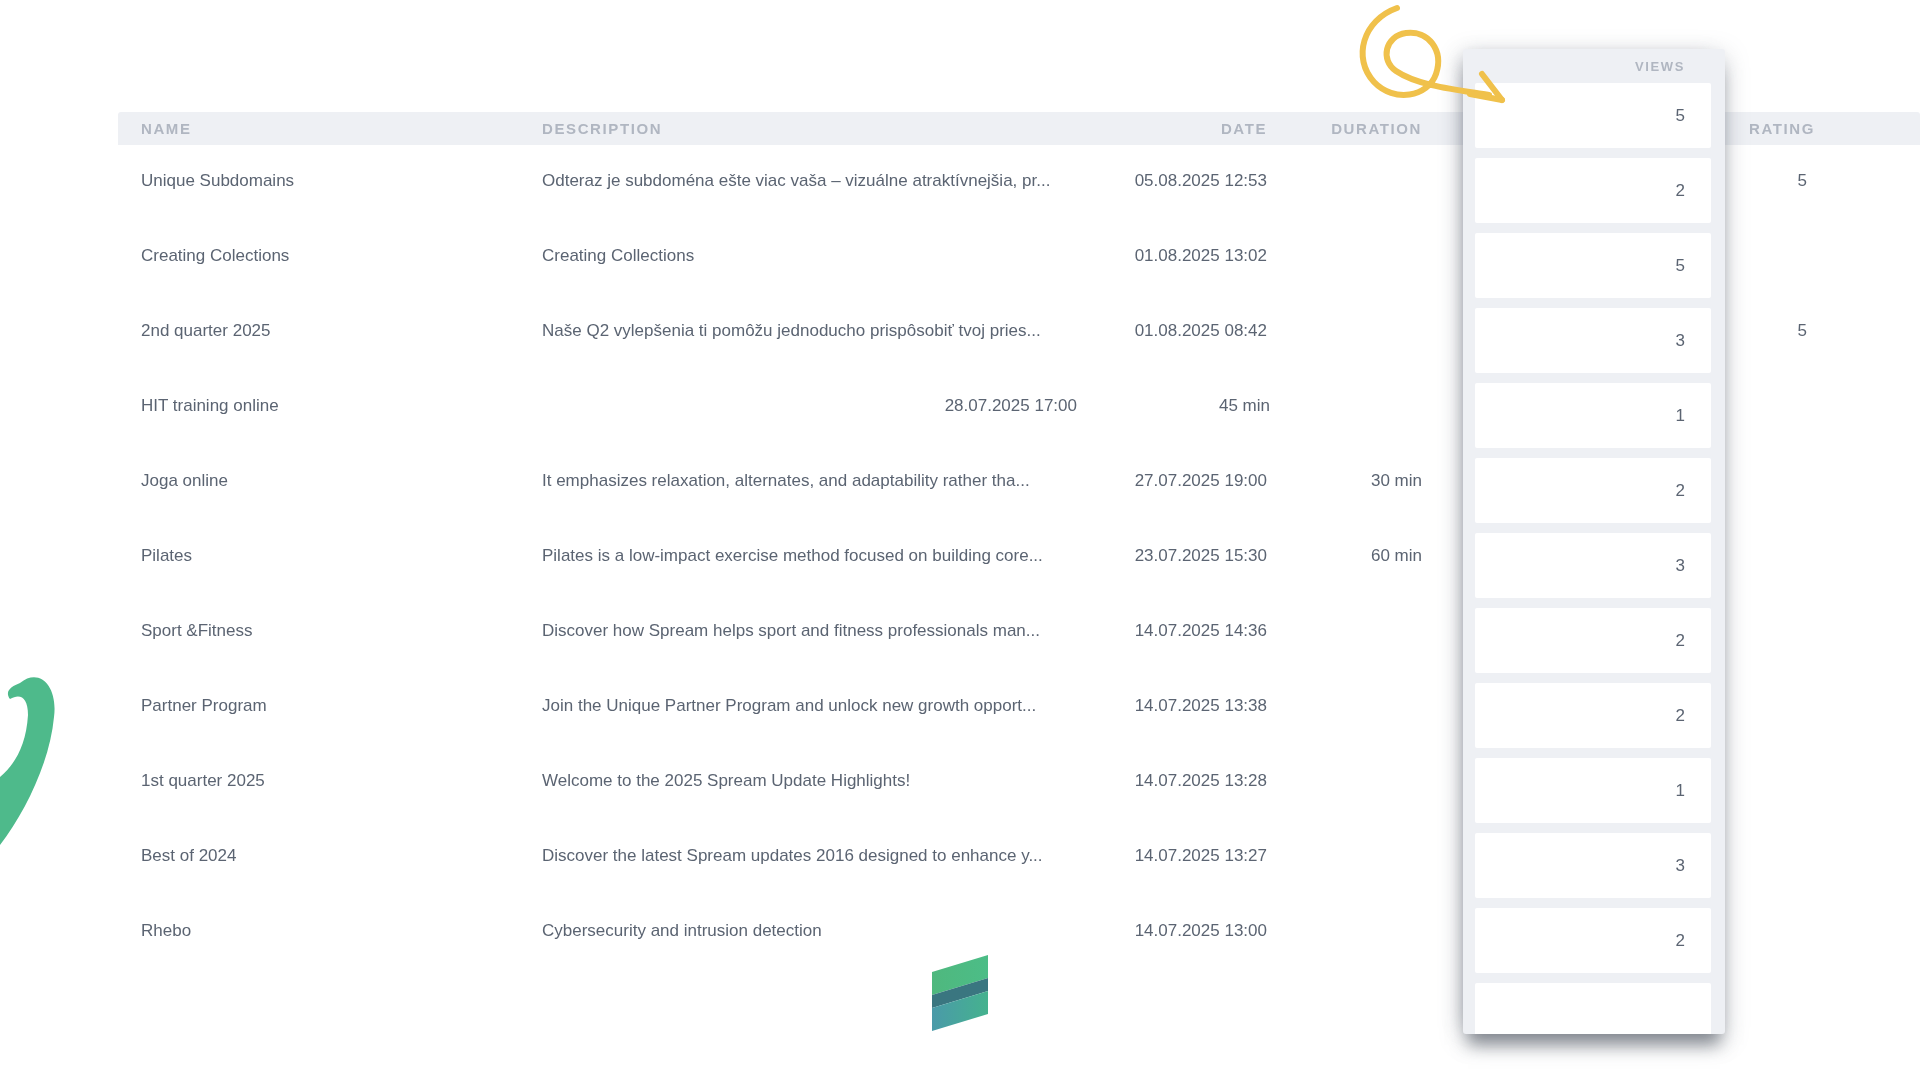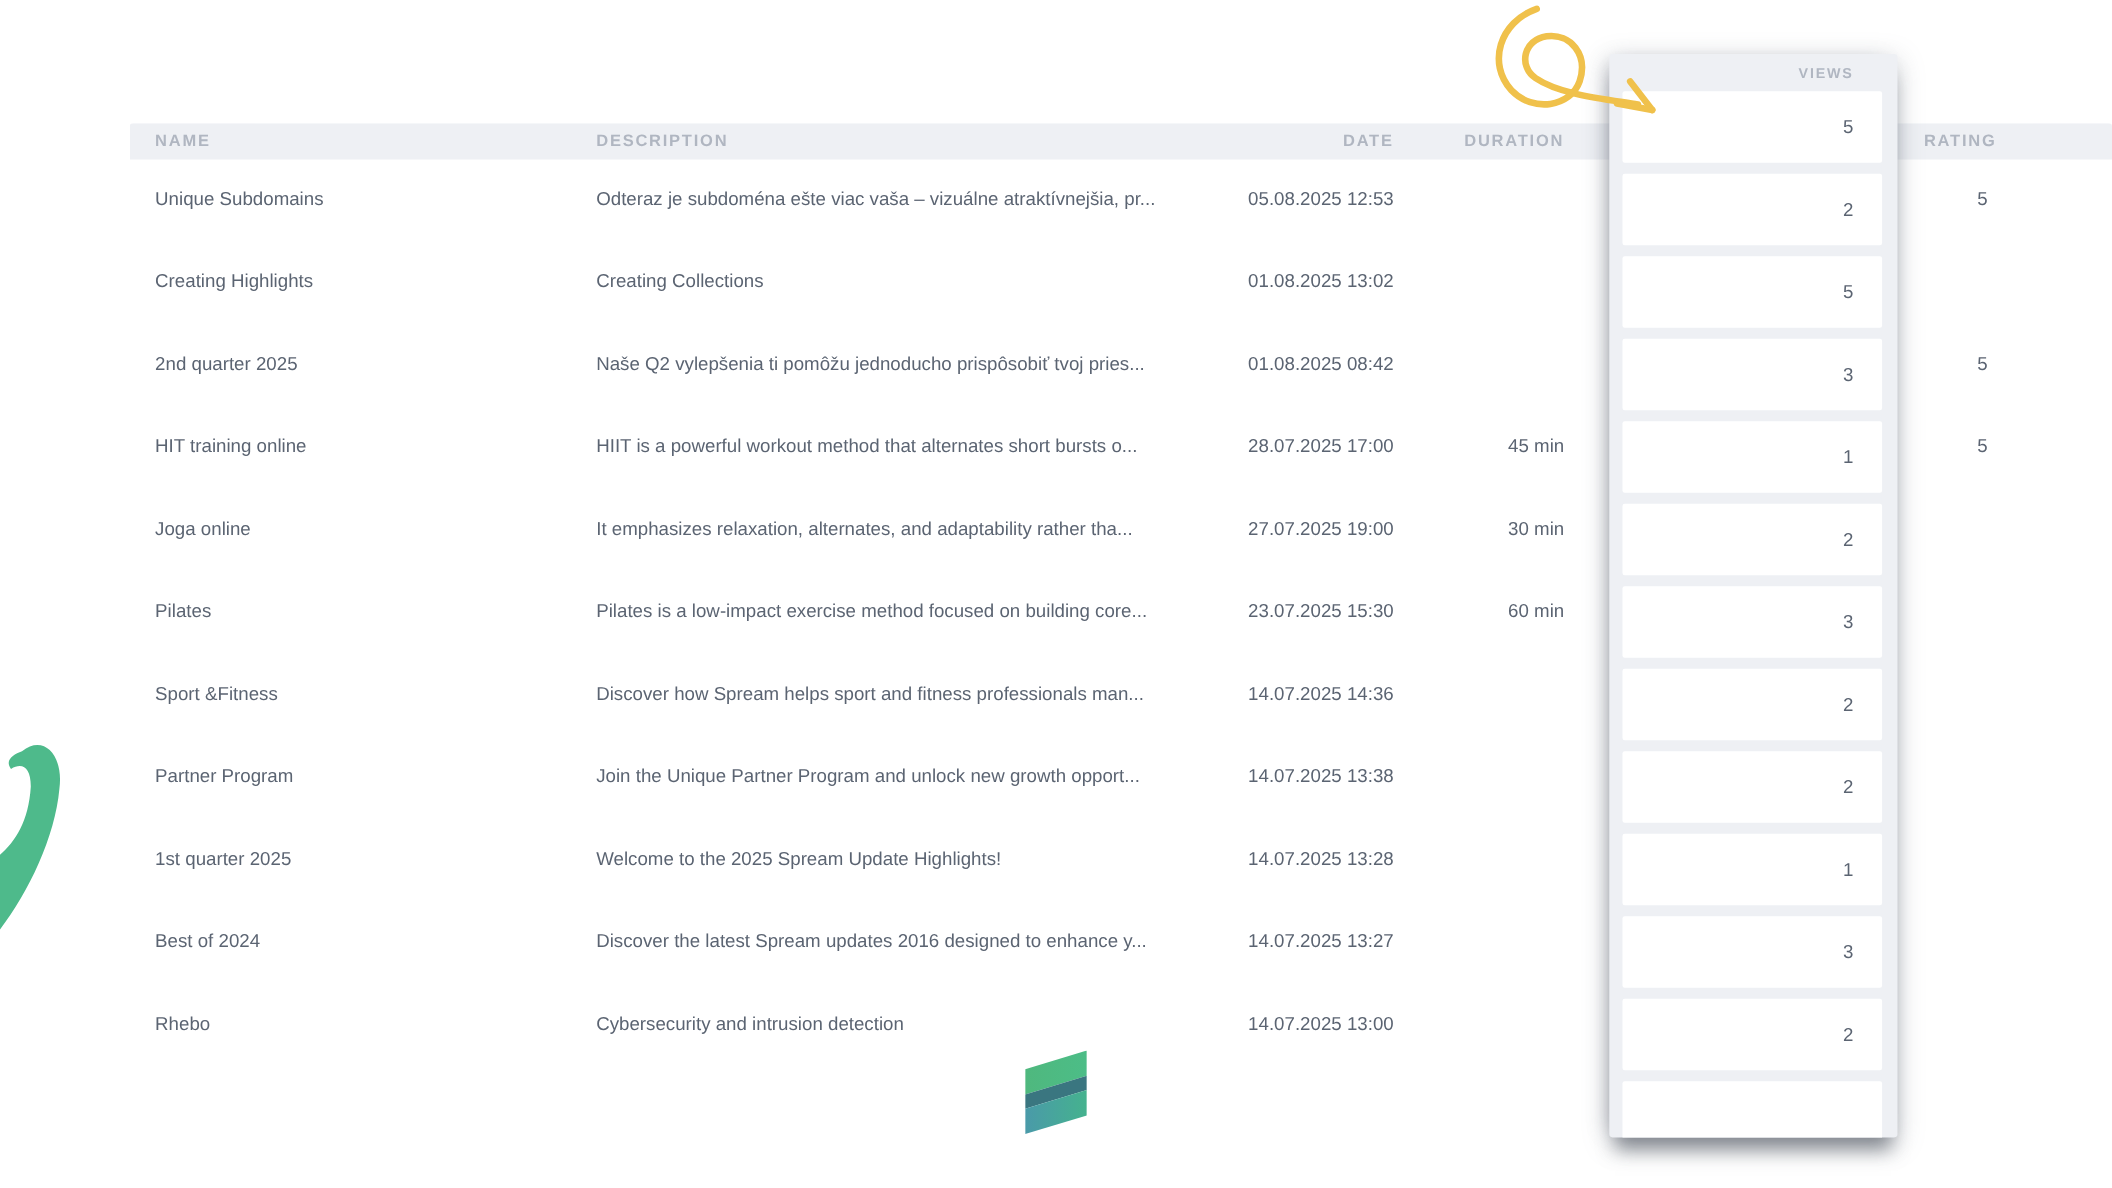--- a/index.html
+++ b/index.html
@@ -97,40 +97,39 @@
         <div class="row grid-cols">
           <div class="cell c-name">Unique Subdomains</div>
           <div class="cell c-desc">Odteraz je subdoména ešte viac vaša – vizuálne atraktívnejšia, pr...</div>
           <div class="cell c-date">05.08.2025 12:53</div>
           <div class="cell c-duration"></div>
           <div class="cell c-views"></div>
           <div class="cell c-rating">5</div>
           <div class="cell c-extra"></div>
         </div>
         <div class="row grid-cols">
-          <div class="cell c-name">Creating Highlights</div>
+          <div class="cell c-name">Creating Colections</div>
           <div class="cell c-desc">Creating Collections</div>
           <div class="cell c-date">01.08.2025 13:02</div>
           <div class="cell c-duration"></div>
           <div class="cell c-views"></div>
           <div class="cell c-rating"></div>
           <div class="cell c-extra"></div>
         </div>
         <div class="row grid-cols">
           <div class="cell c-name">2nd quarter 2025</div>
           <div class="cell c-desc">Naše Q2 vylepšenia ti pomôžu jednoducho prispôsobiť tvoj pries...</div>
           <div class="cell c-date">01.08.2025 08:42</div>
           <div class="cell c-duration"></div>
           <div class="cell c-views"></div>
           <div class="cell c-rating">5</div>
           <div class="cell c-extra"></div>
         </div>
         <div class="row grid-cols">
           <div class="cell c-name">HIT training online</div>
-          <div class="cell c-desc">HIIT is a powerful workout method that alternates short bursts o...</div>
           <div class="cell c-date">28.07.2025 17:00</div>
           <div class="cell c-duration">45 min</div>
           <div class="cell c-views"></div>
           <div class="cell c-rating">5</div>
           <div class="cell c-extra"></div>
         </div>
         <div class="row grid-cols">
           <div class="cell c-name">Joga online</div>
           <div class="cell c-desc">It emphasizes relaxation, alternates, and adaptability rather tha...</div>
           <div class="cell c-date">27.07.2025 19:00</div>

